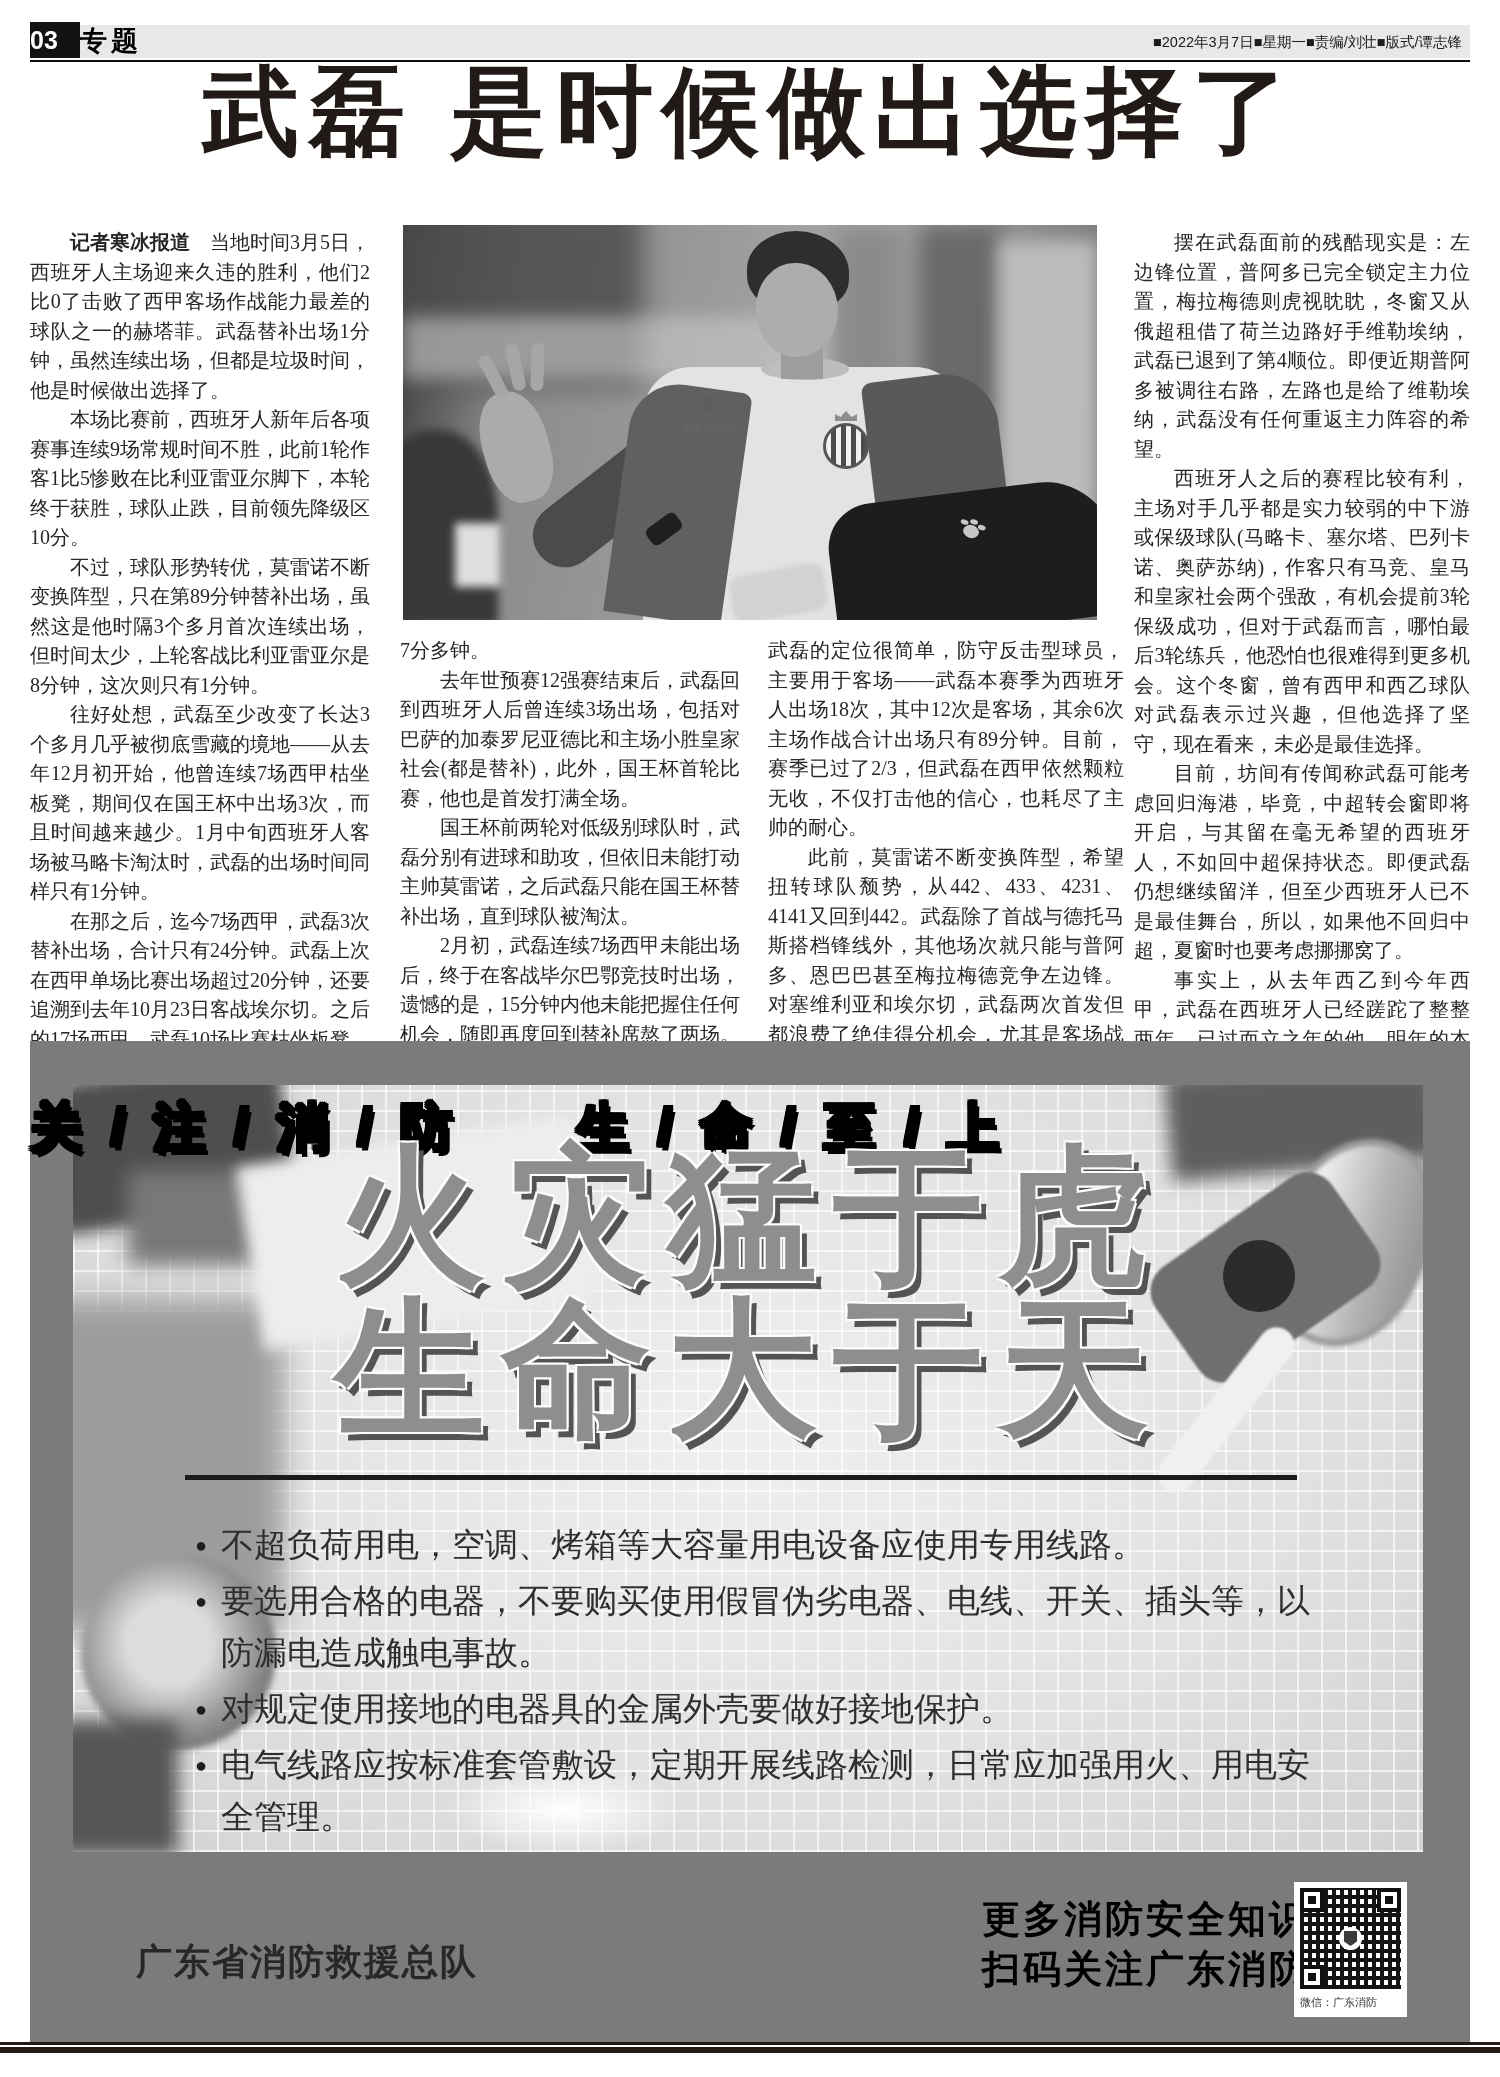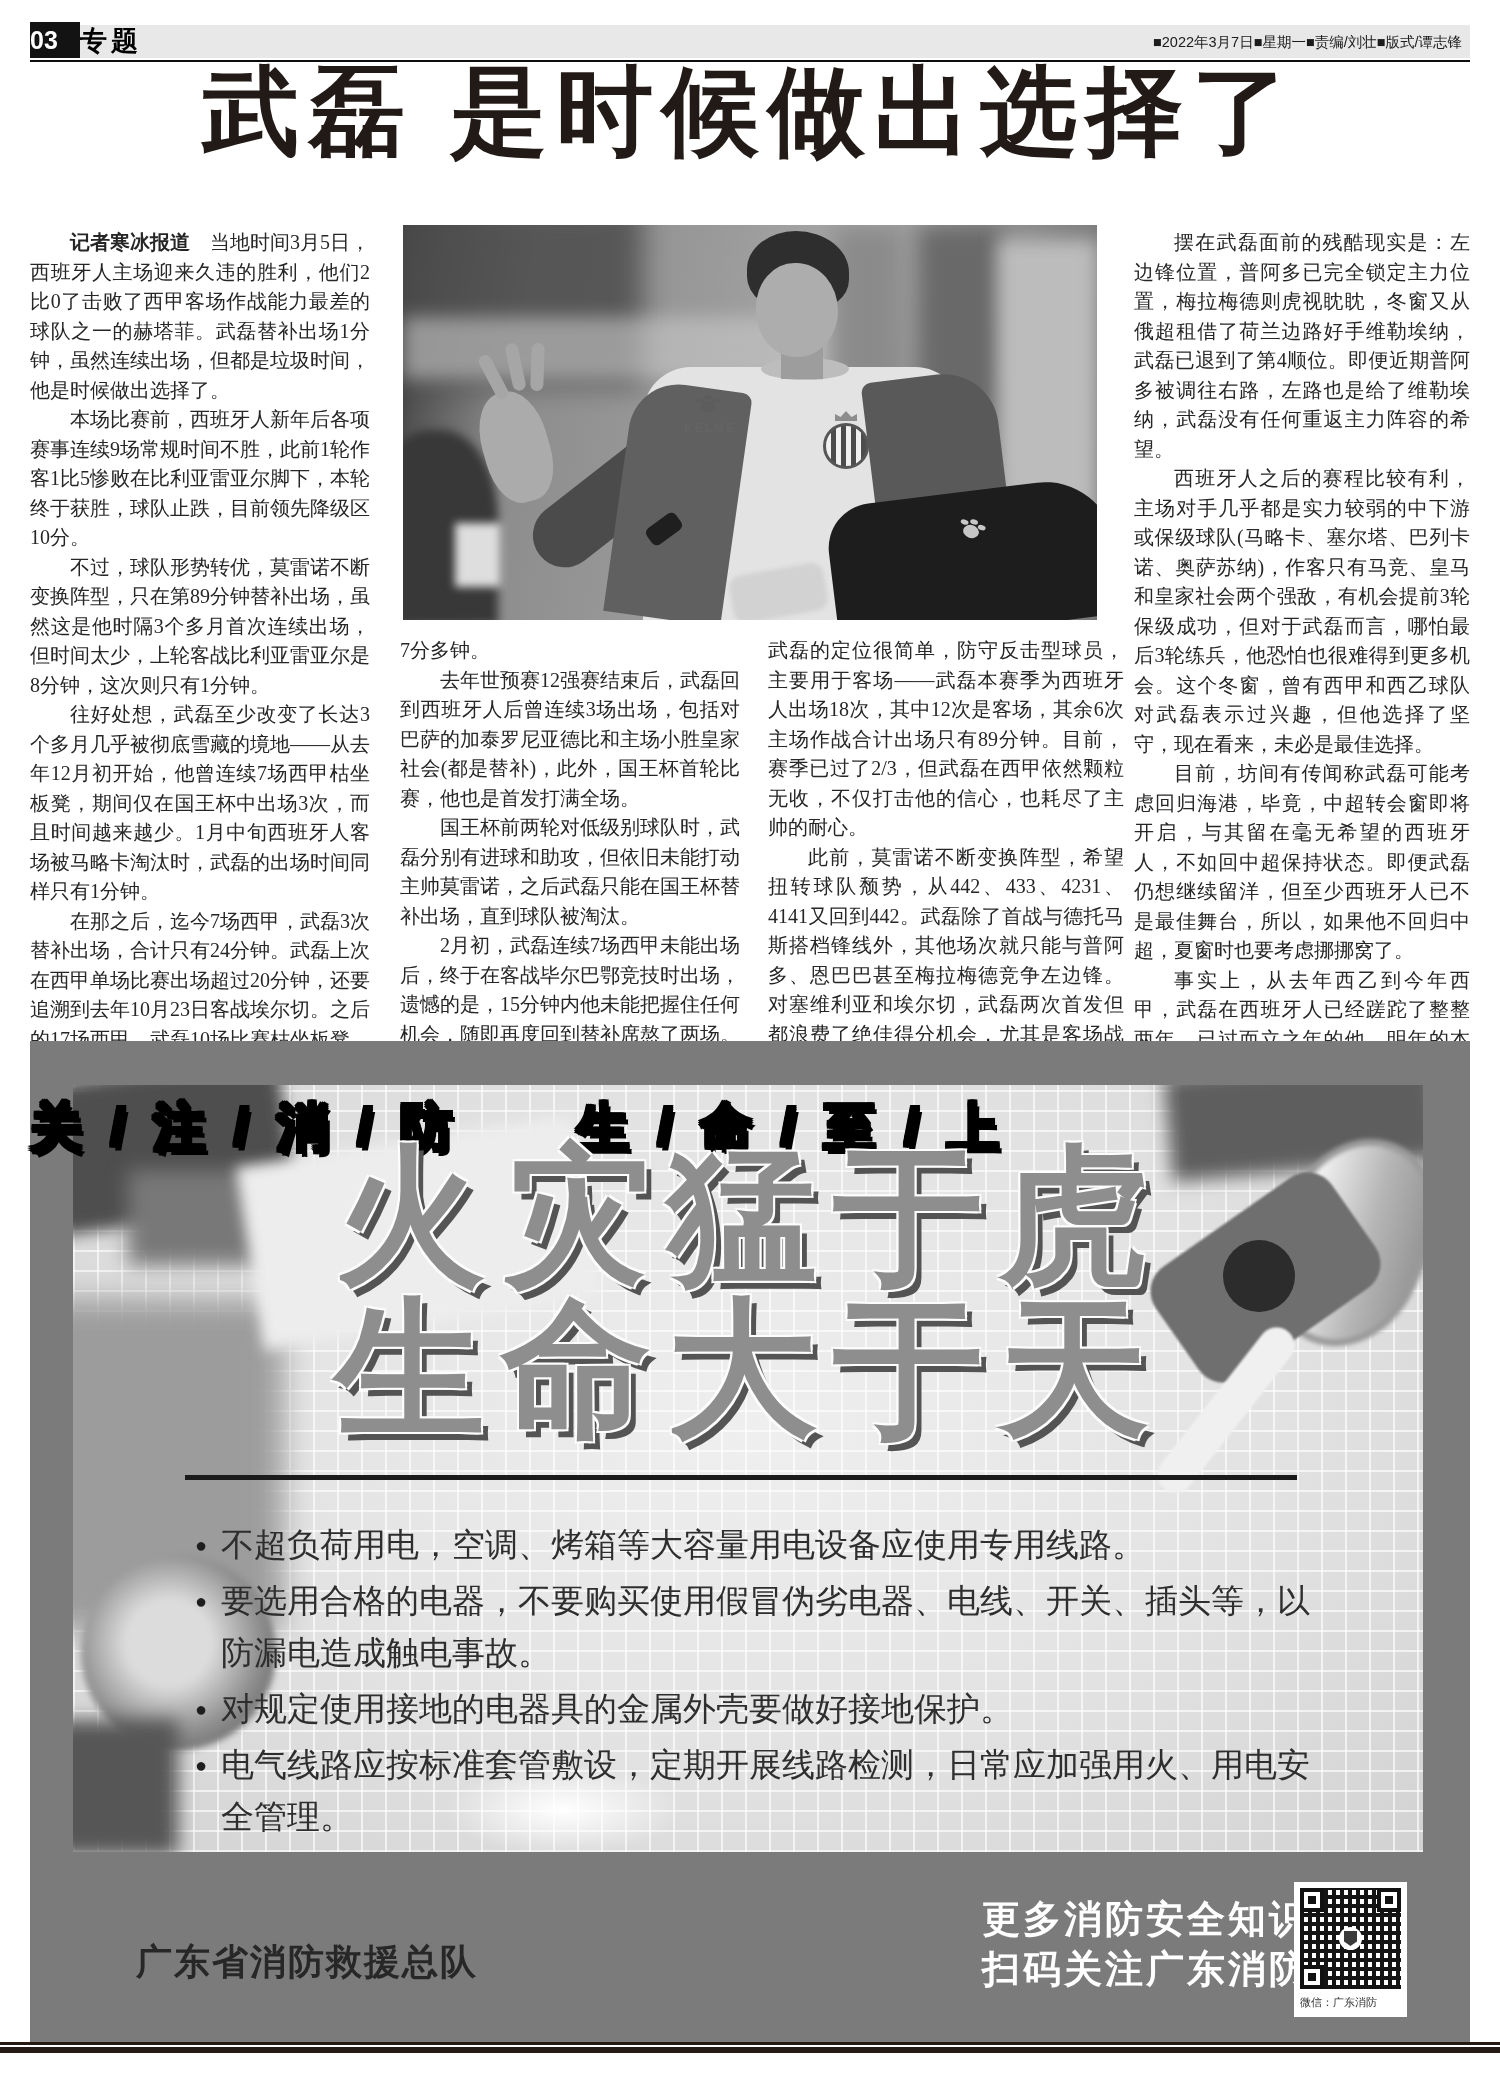--- a/index.html
+++ b/index.html
@@ -103,21 +103,21 @@
   #ad-big2{top:253px;}
   .ad-rule{position:absolute;left:155px;top:434px;width:1112px;height:5px;background:#1b1b1b;}
   .ad-list{position:absolute;left:165px;top:478px;width:1135px;margin:0;padding:0;list-style:none;
      font-family:"Liberation Sans",sans-serif;font-size:33px;line-height:52px;color:#2e2e2e;font-weight:500;}
   .ad-list li{display:flex;margin:0 0 4px 0;}
   .ad-list .dot{font-size:20px;line-height:52px;margin-right:14px;color:#1e1e1e;}
 
   .ad-foot-left{position:absolute;left:106px;top:897px;font-family:"Liberation Sans",sans-serif;
      font-size:36px;font-weight:bold;color:#272727;letter-spacing:2px;}
   .ad-foot-right{position:absolute;left:952px;top:853px;font-family:"Liberation Sans",sans-serif;
-     font-size:38px;font-weight:bold;color:#ffffff;line-height:50px;letter-spacing:3px;}
+     font-size:38px;font-weight:bold;color:#000000;line-height:50px;letter-spacing:3px;}
   .qr-box{position:absolute;left:1264px;top:841px;width:113px;height:135px;background:#fff;padding:6px 6px 0 6px;}
   .qr-pattern{position:relative;width:101px;height:101px;
      background:repeating-linear-gradient(90deg,#141414 0 4px,transparent 4px 8px),
                 repeating-linear-gradient(0deg,#141414 0 4px,#fff 4px 9px);}
   .qr-finder{position:absolute;width:24px;height:24px;border:4px solid #111;background:#fff;}
   .qr-finder i{position:absolute;left:4px;top:4px;width:8px;height:8px;background:#111;display:block;}
   .qr-f-tl{left:0;top:0;} .qr-f-tr{right:0;top:0;} .qr-f-bl{left:0;bottom:0;}
   .qr-logo{position:absolute;left:39px;top:39px;width:23px;height:23px;background:#fff;border-radius:50%;}
   .qr-logo i{position:absolute;left:5px;top:4px;width:13px;height:15px;background:#3a3a3a;display:block;
      clip-path:polygon(0 0,100% 0,100% 70%,50% 100%,0 70%);}

